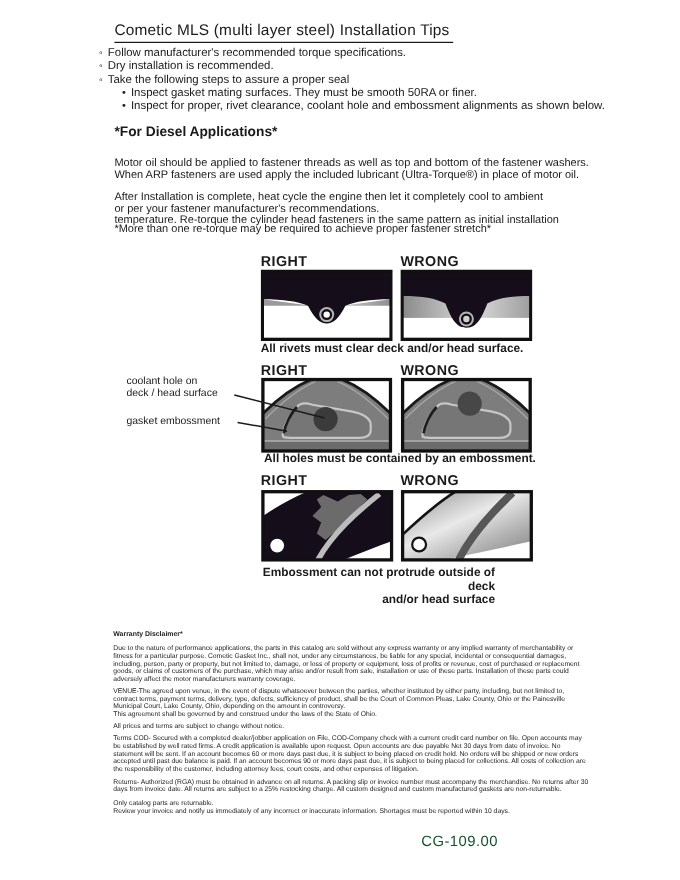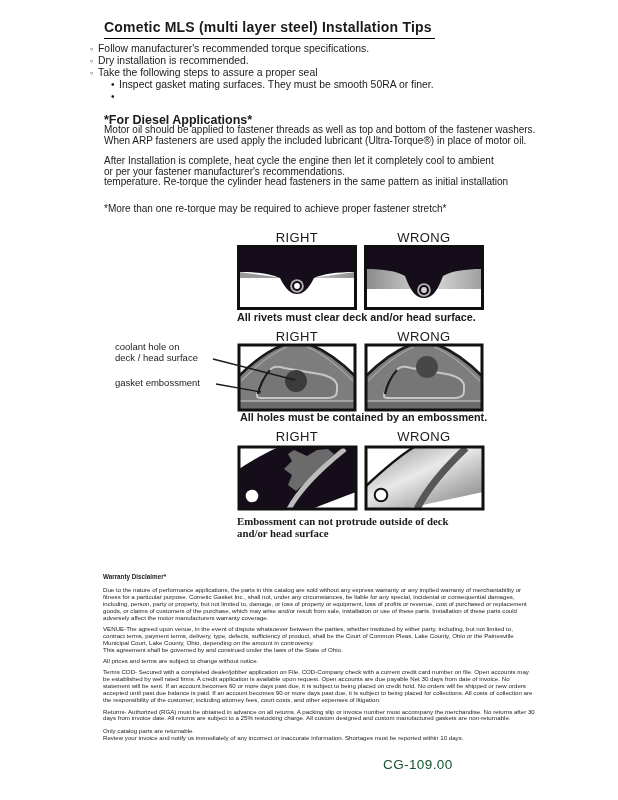--- a/index.html
+++ b/index.html
@@ -1,36 +1,36 @@
 <!DOCTYPE html>
 <html><head>
 <meta charset="utf-8">
 <style>
   html,body{margin:0;padding:0;background:#ffffff;}
   .page{position:relative;width:618px;height:800px;background:#ffffff;color:#1a1a1a;
         font-family:"Liberation Sans", sans-serif;overflow:hidden;}
 
-  .title{position:absolute;left:104px;top:19px;font-size:14px;font-weight:bold;
+  .title{position:absolute;left:104px;top:19px;font-size:14px;font-weight:normal;
          letter-spacing:.2px;border-bottom:1.8px solid #000;padding:0 3px 3px 0;}
 
   .intro{position:absolute;left:90px;top:43px;width:500px;font-size:10.4px;line-height:12px;}
   .li{display:flex;}
   .mk{flex:none;width:8px;font-size:9.5px;line-height:12px;}
   .li.sub{margin-left:21px;}
   .li.sub .mk{font-size:10px;}
 
   .diesel{position:absolute;left:104px;top:115px;width:452px;font-size:10px;line-height:10.4px;}
-  .diesel h2{font-size:12.5px;font-weight:bold;margin:0 0 0 0;}
+  .diesel h2{font-size:12.5px;font-weight:bold;margin:0 0 19px 0;}
   .diesel .para{margin:0 0 10px 0;}
   .note{position:absolute;left:104px;top:203px;font-size:10px;}
 
-  .figlabel{position:absolute;width:120px;text-align:center;font-size:13px;font-weight:normal;
+  .figlabel{position:absolute;width:120px;font-size:13px;font-weight:bold;
             letter-spacing:.4px;}
   .figbox{position:absolute;}
-  .caption{position:absolute;font-size:10.8px;font-weight:bold;line-height:11.8px;}
+  .caption{position:absolute;font-size:10.8px;font-weight:bold;line-height:11.8px;text-align:right;}
 
   .ann{position:absolute;left:115px;width:97px;text-align:left;font-size:9.5px;line-height:10.6px;}
   .leaders{position:absolute;left:0;top:0;width:618px;height:800px;pointer-events:none;}
 
   .disc{position:absolute;left:103px;top:574px;width:432px;font-size:6.15px;line-height:6.9px;
         color:#222;}
   .disc h3{font-size:6.3px;font-weight:bold;margin:0 0 6px 0;}
   .disc p{margin:0 0 4.5px 0;}
   .disc p.tight{margin:0;}
   .disc p.gap6{margin:0 0 6px 0;}
@@ -56,20 +56,21 @@
     <div class="li">
       <span class="mk">◦</span>
       <span>Take the following steps to assure a proper seal</span>
     </div>
     <div class="li sub">
       <span class="mk">•</span>
       <span>Inspect gasket mating surfaces.  They must be smooth 50RA or finer.</span>
     </div>
     <div class="li sub">
       <span class="mk">•</span>
+      <span>Inspect for proper, rivet clearance, coolant hole and embossment alignments as shown below.</span>
     </div>
   </div>
 
   <div class="diesel">
     <h2>*For Diesel Applications*</h2>
     <div class="para">
       <div>Motor oil should be applied to fastener threads as well as top and bottom of the fastener washers.</div>
       <div>When ARP fasteners are used apply the included lubricant (Ultra-Torque®) in place of motor oil.</div>
     </div>
     <div class="para">
@@ -185,21 +186,21 @@
       </linearGradient>
     </defs>
     <rect x="2" y="2" width="117" height="62" fill="#ffffff"></rect>
     <path d="M50,2 L119,2 L119,47 C93,53 66,58 40,64 L2,64 L2,41 C18,26 34,12 50,2 Z" fill="url(#g3w)"></path>
     <path d="M50,2 C34,12 18,26 2,41" stroke="#141414" stroke-width="2.4" fill="none"></path>
     <path d="M102,3 C84,20 64,42 53,64" stroke="#575757" stroke-width="7" fill="none"></path>
     <circle cx="17" cy="50" r="6.3" fill="#ffffff" stroke="#141414" stroke-width="2"></circle>
     <rect x="2" y="2" width="117" height="62" fill="none" stroke="#101010" stroke-width="3"></rect>
   </svg>
 
-  <div class="caption" style="left:237px;top:516px;width:230px;font-family:Liberation Serif, serif;">
+  <div class="caption" style="left:220px;top:516px;width:230px;">
     <div>Embossment can not protrude outside of deck</div>
     <div>and/or head surface</div>
   </div>
 
   <svg class="leaders" viewBox="0 0 618 800">
     <line x1="213" y1="359" x2="295" y2="380" stroke="#1a1a1a" stroke-width="1.4"></line>
     <line x1="216" y1="384" x2="261" y2="392" stroke="#1a1a1a" stroke-width="1.4"></line>
   </svg>
 
   <div class="disc">

